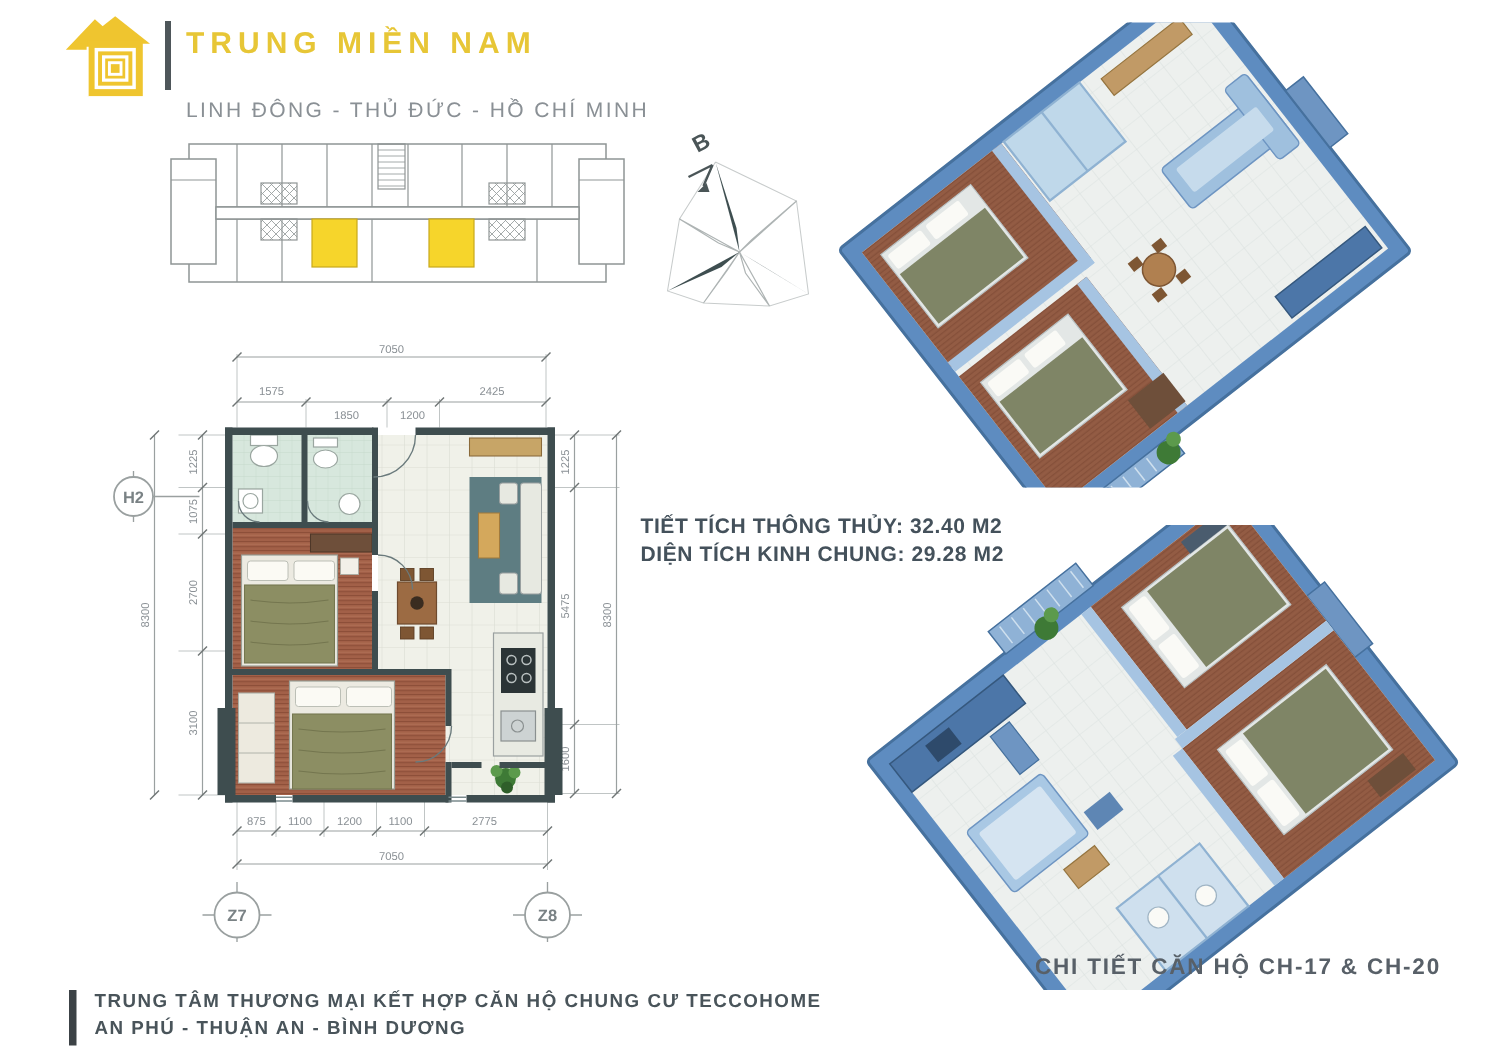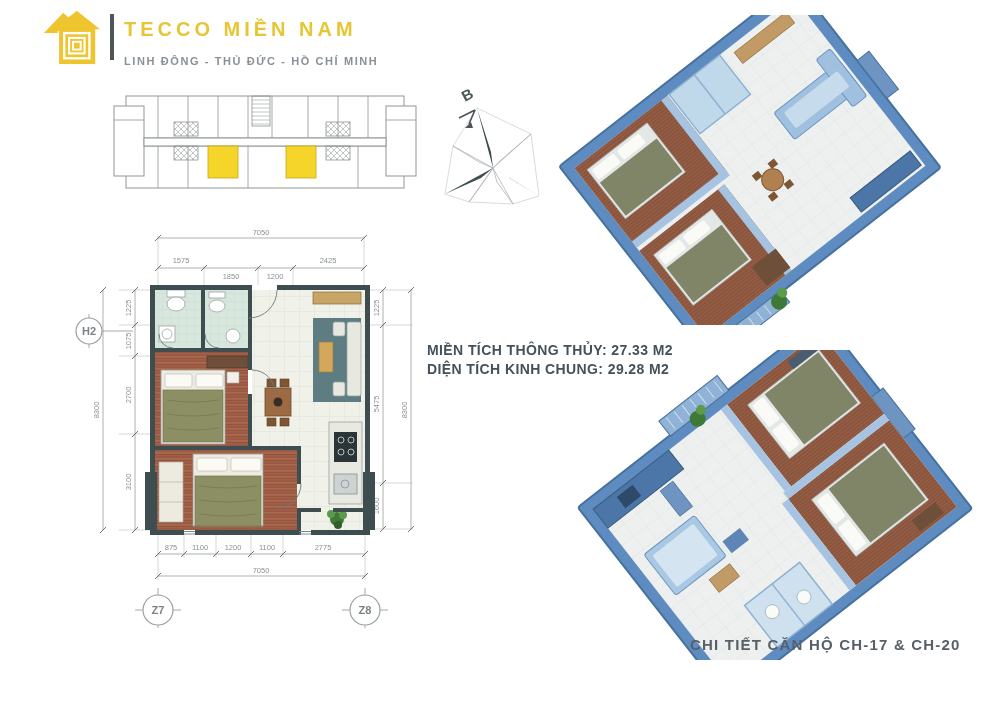--- a/index.html
+++ b/index.html
@@ -4,21 +4,21 @@
 <style>
   html,body{margin:0;padding:0;background:#fff;}
   .page{position:relative;width:1000px;height:708px;background:#ffffff;overflow:hidden;
         font-family:"Liberation Sans",sans-serif;}
   svg text{font-family:"Liberation Sans",sans-serif;}
 
   
   .logo-block{position:absolute;left:40px;top:6px;display:flex;align-items:flex-start;}
   .logo-divider{width:4px;height:46px;background:#4E565A;margin:8px 10px 0 8px;}
   .brand-name{color:#E7C636;font-weight:bold;font-size:20px;letter-spacing:4px;margin-top:12px;}
-  .brand-tagline{color:#8A9095;font-weight:bold;font-size:11px;letter-spacing:1.6px;margin-top:14px;}
+  .brand-tagline{color:#8A9095;font-weight:normal;font-size:14px;letter-spacing:1.6px;margin-top:24px;}
 
   
   .area-block{position:absolute;left:427px;top:341px;color:#44515B;font-weight:bold;
               font-size:14px;letter-spacing:0.4px;line-height:19px;white-space:nowrap;}
 
   
   .footer-left{position:absolute;left:46px;top:658px;display:flex;}
   .footer-bar{width:5px;height:37px;background:#3C4246;margin-right:12px;margin-top:2px;}
   .footer-line{color:#49545A;font-weight:bold;font-size:12.5px;letter-spacing:1px;
                line-height:18px;white-space:nowrap;}
@@ -39,21 +39,21 @@
       <polygon points="4,28 24,7 34,16 27,15 27,28" fill="#EFC52F"></polygon>
       <polygon points="14,24 38,5 62,24" fill="#EFC52F"></polygon>
       <rect x="19" y="22" width="38" height="38" fill="#EFC52F"></rect>
       <rect x="25" y="28" width="26" height="26" fill="none" stroke="#ffffff" stroke-width="2.4"></rect>
       <rect x="30" y="33" width="16" height="16" fill="none" stroke="#ffffff" stroke-width="2.2"></rect>
       <rect x="34" y="37" width="8" height="8" fill="none" stroke="#ffffff" stroke-width="2"></rect>
       <line x1="19" y1="26" x2="19" y2="60" stroke="#ffffff" stroke-width="1.4"></line>
     </svg>
     <div class="logo-divider"></div>
     <div>
-      <div class="brand-name">TECCO MIỀN NAM</div>
+      <div class="brand-name">TRUNG MIỀN NAM</div>
       <div class="brand-tagline">LINH ĐÔNG - THỦ ĐỨC - HỒ CHÍ MINH</div>
     </div>
   </div>
 
   <svg class="abs" style="left:112px;top:90px;" width="306" height="104" viewBox="0 0 306 104">
     <defs>
       <pattern id="hatchX" width="6" height="6" patternUnits="userSpaceOnUse">
         <path d="M0,6 L6,0 M0,0 L6,6" stroke="#9AA0A0" stroke-width="0.6"></path>
       </pattern>
       <pattern id="hatchH" width="6" height="4" patternUnits="userSpaceOnUse">
@@ -331,22 +331,22 @@
     <g fill="none" stroke="#6A7A7C" stroke-width="0.9">
       <path d="M202,68 A28,28 0 0 1 174,96"></path>
       <path d="M177,148 A23,23 0 0 1 200,171"></path>
       <path d="M226,262 A24,24 0 0 1 202,286"></path>
       <path d="M98,126 A14,14 0 0 1 84,112"></path>
       <path d="M144,126 A14,14 0 0 1 130,112"></path>
     </g>
   </svg>
 
   <div class="area-block">
-    <div><span>MIỀN TÍCH THÔNG THỦY:</span>
-         <span>27.33 M2</span></div>
+    <div><span>TIẾT TÍCH THÔNG THỦY:</span>
+         <span>32.40 M2</span></div>
     <div><span>DIỆN TÍCH KINH CHUNG:</span>
          <span>29.28 M2</span></div>
   </div>
 
   <svg class="abs" style="left:540px;top:15px;" width="430" height="310" viewBox="0 0 430 310">
     <defs>
       <pattern id="wood3d" width="10" height="6" patternUnits="userSpaceOnUse">
         <rect width="10" height="6" fill="#935C44"></rect>
         <path d="M0,1.5 H10 M0,4.5 H10" stroke="#7E4A34" stroke-width="0.6"></path>
       </pattern>
@@ -448,15 +448,22 @@
         <rect x="37" y="20" width="14" height="30" rx="2" fill="#FAFAF6"></rect>
         <rect x="37" y="54" width="14" height="30" rx="2" fill="#FAFAF6"></rect>
         <rect x="54" y="18" width="70" height="68" fill="#7F8566"></rect>
         <rect x="100" y="94" width="30" height="14" fill="#6E4F3A"></rect>
       </g>
       <circle cx="-6" cy="-118" r="8" fill="#3E7A36"></circle>
         <circle cx="2" cy="-123" r="5" fill="#5C9A4C"></circle>
     </g>
   </svg>
 
+  <div class="footer-left">
+    <div class="footer-bar"></div>
+    <div>
+      <div class="footer-line">TRUNG TÂM THƯƠNG MẠI KẾT HỢP CĂN HỘ CHUNG CƯ TECCOHOME</div>
+      <div class="footer-line">AN PHÚ - THUẬN AN - BÌNH DƯƠNG</div>
+    </div>
+  </div>
   <div class="footer-right">CHI TIẾT CĂN HỘ CH-17 &amp; CH-20</div>
 
 </div>
 
 </body></html>

